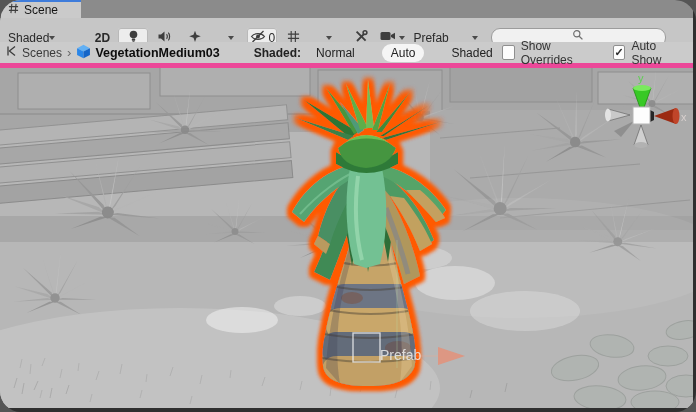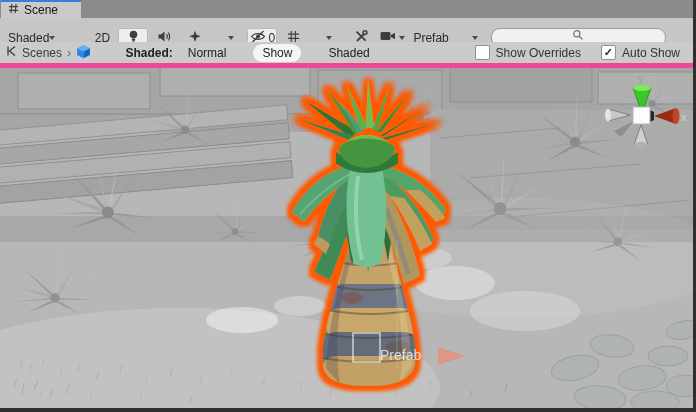--- a/index.html
+++ b/index.html
@@ -1,35 +1,35 @@
 <!DOCTYPE html>
 <html><head>
 <meta charset="utf-8">
 <style>
   html,body{margin:0;padding:0;background:#555;font-family:"Liberation Sans",sans-serif;}
-  #app{position:relative;width:696px;height:412px;background:#2f2f2f;overflow:hidden;
+  #app{position:relative;width:696px;height:412px;background:#2f2f2f;overflow:hidden;border-radius:21px;
        -webkit-font-smoothing:antialiased;}
   
   .tabbar{position:absolute;top:0;left:0;right:3px;height:18px;background:#8b8b8b;display:flex;}
   .tab{margin-left:1px;width:80px;box-sizing:border-box;background:#cacaca;border-top:2px solid #3e7cdb;
        display:flex;align-items:center;gap:5px;padding-left:7px;font-size:12px;color:#151515;}
   
   .toolbar{position:absolute;top:18px;left:0;right:3px;height:40px;background:#c6c6c6;
        border-bottom:1px solid #a4a4a4;display:flex;align-items:center;padding:0 3px;box-sizing:border-box;
        font-size:12px;color:#2a2a2a;gap:1px;}
   .tbtn{height:19px;min-width:24px;display:flex;align-items:center;justify-content:center;gap:3px;
        padding:0 3px;border-radius:3px;}
   .tbtn.on{background:#ededed;box-shadow:0 0 0 1px #b9b9b9 inset;}
   .dd{display:flex;align-items:center;justify-content:space-between;height:19px;padding:0 5px;}
   .shaded{width:112px;}
   .caret{width:0;height:0;border-left:3.5px solid transparent;border-right:3.5px solid transparent;
        border-top:4.5px solid #4a4a4a;display:inline-block;}
   .vsep{width:1px;height:17px;background:#a2a2a2;margin:0 3px;}
   .minisep{width:1px;height:13px;background:#aaaaaa;margin:0 2px;}
-  .bold{font-weight:normal;margin-left:19px;}
+  .bold{font-weight:bold;margin-left:19px;}
   .search{margin-left:auto;margin-right:30px;width:172px;height:17px;background:#f1f1f1;
        border:1px solid #9c9c9c;border-radius:9px;display:flex;align-items:center;padding:0 7px;gap:3px;flex-direction:column;}
   .search input{flex:1;border:none;background:transparent;outline:none;font-size:12px;color:#333;
        font-family:"Liberation Sans",sans-serif;min-width:0;}
   .search input::placeholder{color:#8d8d8d;}
   
   .crumbbar{position:absolute;top:42px;left:0;right:3px;height:26px;background:#cbcbcb;
        border-bottom:5px solid #ec4899;display:flex;align-items:center;padding:0 5px;box-sizing:border-box;
        font-size:12px;color:#333;}
   .crumb-root{color:#3a3a3a;margin-left:3px;}
@@ -172,25 +172,26 @@
     </span>
     <span class="crumb-root">Scenes</span>
     <span class="crumb-sep">›</span>
     <span class="ic">
       <svg width="15" height="15" viewBox="0 0 14 14">
           <polygon points="7,0.8 13,3.9 7,7 1,3.9" fill="#62b0f4"></polygon>
           <polygon points="1,3.9 7,7 7,13.4 1,10.3" fill="#2a86e8"></polygon>
           <polygon points="13,3.9 7,7 7,13.4 13,10.3" fill="#1565c8"></polygon>
         </svg>
     </span>
+    <span class="prefab-name">VegetationMedium03</span>
 
     <span class="ctx-label">Shaded:</span>
     <span class="ctx-opts">
       <span class="ctx-opt">Normal</span>
-      <span class="ctx-opt selected">Show</span>
+      <span class="ctx-opt selected">Auto</span>
       <span class="ctx-opt">Shaded</span>
     </span>
 
     <span class="cbx-group overrides">
       <span class="cbx">
         <span class="mark">✓</span>
       </span>
       <span>Show Overrides</span>
     </span>
     <span class="cbx-group autosave">

